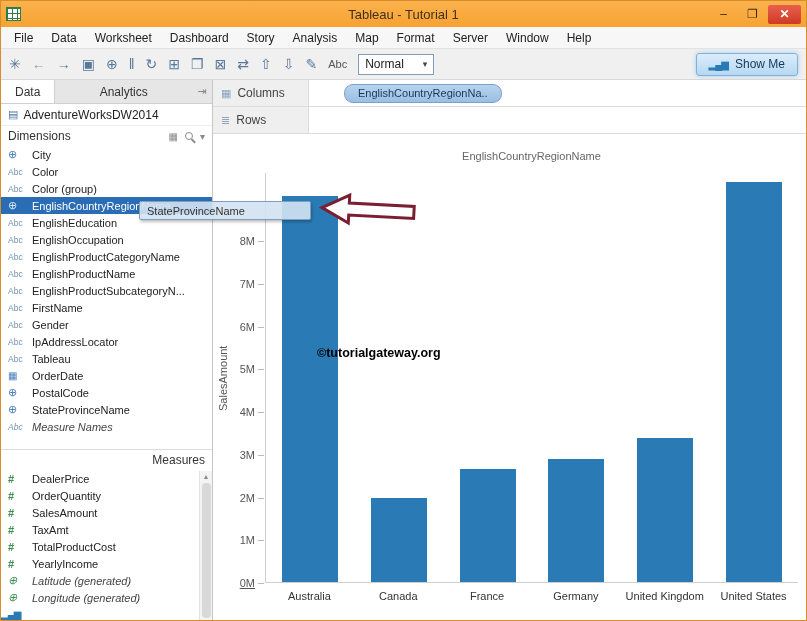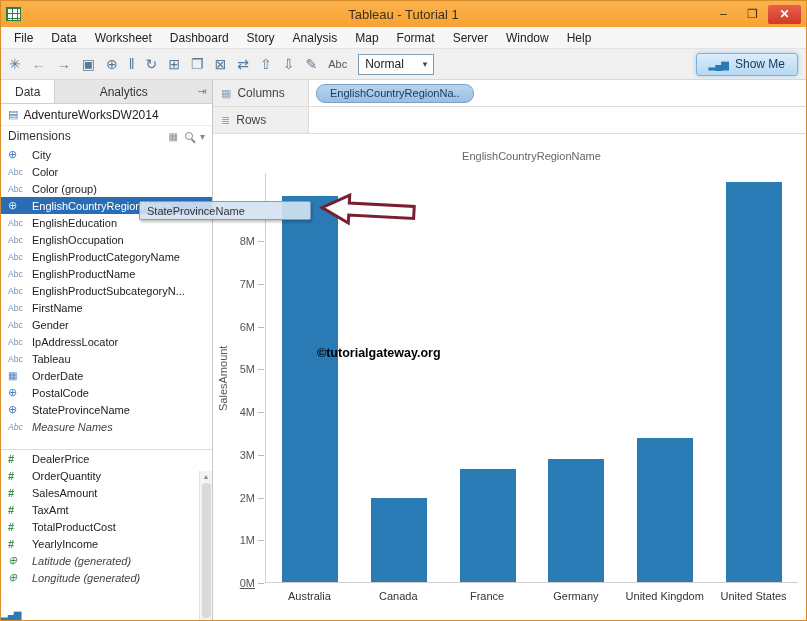--- a/index.html
+++ b/index.html
@@ -63,21 +63,21 @@
   .measures-wrap { position:relative; flex:1; display:flex; flex-direction:column; margin-top:14px; border-top:1px solid #dddddd; overflow:hidden; }
   .m-scroll { position:absolute; right:0; top:21px; bottom:0; width:13px; background:#f4f4f4; border-left:1px solid #e2e2e2; display:flex; flex-direction:column; align-items:center; }
   .m-scroll .up { font-size:7px; color:#8a8a8a; padding-top:2px; }
   .m-thumb { width:9px; flex:1; margin:3px 0 2px 0; background:#d9d9d9; border-radius:4px; }
 
   
   .right { flex:1; display:flex; flex-direction:column; background:#fff; overflow:hidden; }
   .shelf { height:27px; flex:0 0 27px; display:flex; align-items:stretch; border-bottom:1px solid #dcdcdc; background:#fff; }
   .shelf-label { width:96px; flex:0 0 96px; background:#efefef; border-right:1px solid #dcdcdc; display:flex; align-items:center; gap:6px; padding:0 8px; font-size:12px; color:#444; }
   .shelf-ic { color:#8da5bd; font-size:11px; }
-  .shelf-body { flex:1; display:flex; align-items:center; padding:0 7px; }
+  .shelf-body { flex:1; display:flex; align-items:center; padding:0 7px;margin-left:28px; }
   .pill { height:19px; display:flex; align-items:center; padding:0 13px; font-size:11px; border-radius:9px; white-space:nowrap; }
   .pill.dim { background:linear-gradient(#b9d3ed, #9abfe4); border:1px solid #79a1ca; color:#16385c; }
   .pill.meas { background:linear-gradient(#cfe6c3, #b2d7a4); border:1px solid #8bb97d; color:#1d4b1d; }
 
   .chart { flex:1; position:relative; background:#fff; overflow:hidden; }
   .chart-title { position:absolute; top:16px; left:52px; right:8px; text-align:center; font-size:11px; color:#666; }
   .ylabel { position:absolute; left:2px; top:39px; height:410px; width:15px; display:flex; align-items:center; justify-content:center; writing-mode:vertical-rl; transform:rotate(180deg); font-size:11px; color:#555; }
   .yticks { position:absolute; left:0; top:39px; width:52px; height:410px; }
   .ytick { position:absolute; right:10px; transform:translateY(50%); font-size:11px; color:#555; }
   .ytick::after { content:""; position:absolute; right:-9px; top:50%; width:6px; height:1px; background:#bbb; }
@@ -234,20 +234,23 @@
       <div class="field-row">
           <span class="ic globe">⊕</span>
           <span>StateProvinceName</span>
         </div>
       <div class="field-row it">
           <span class="ic abc">Abc</span>
           <span>Measure Names</span>
         </div>
 
       <div class="measures-wrap">
+        <div class="section-head">
+          <span>Measures</span>
+        </div>
         <div class="field-row">
             <span class="ic num">#</span>
             <span>DealerPrice</span>
           </div>
         <div class="field-row">
             <span class="ic num">#</span>
             <span>OrderQuantity</span>
           </div>
         <div class="field-row">
             <span class="ic num">#</span>

